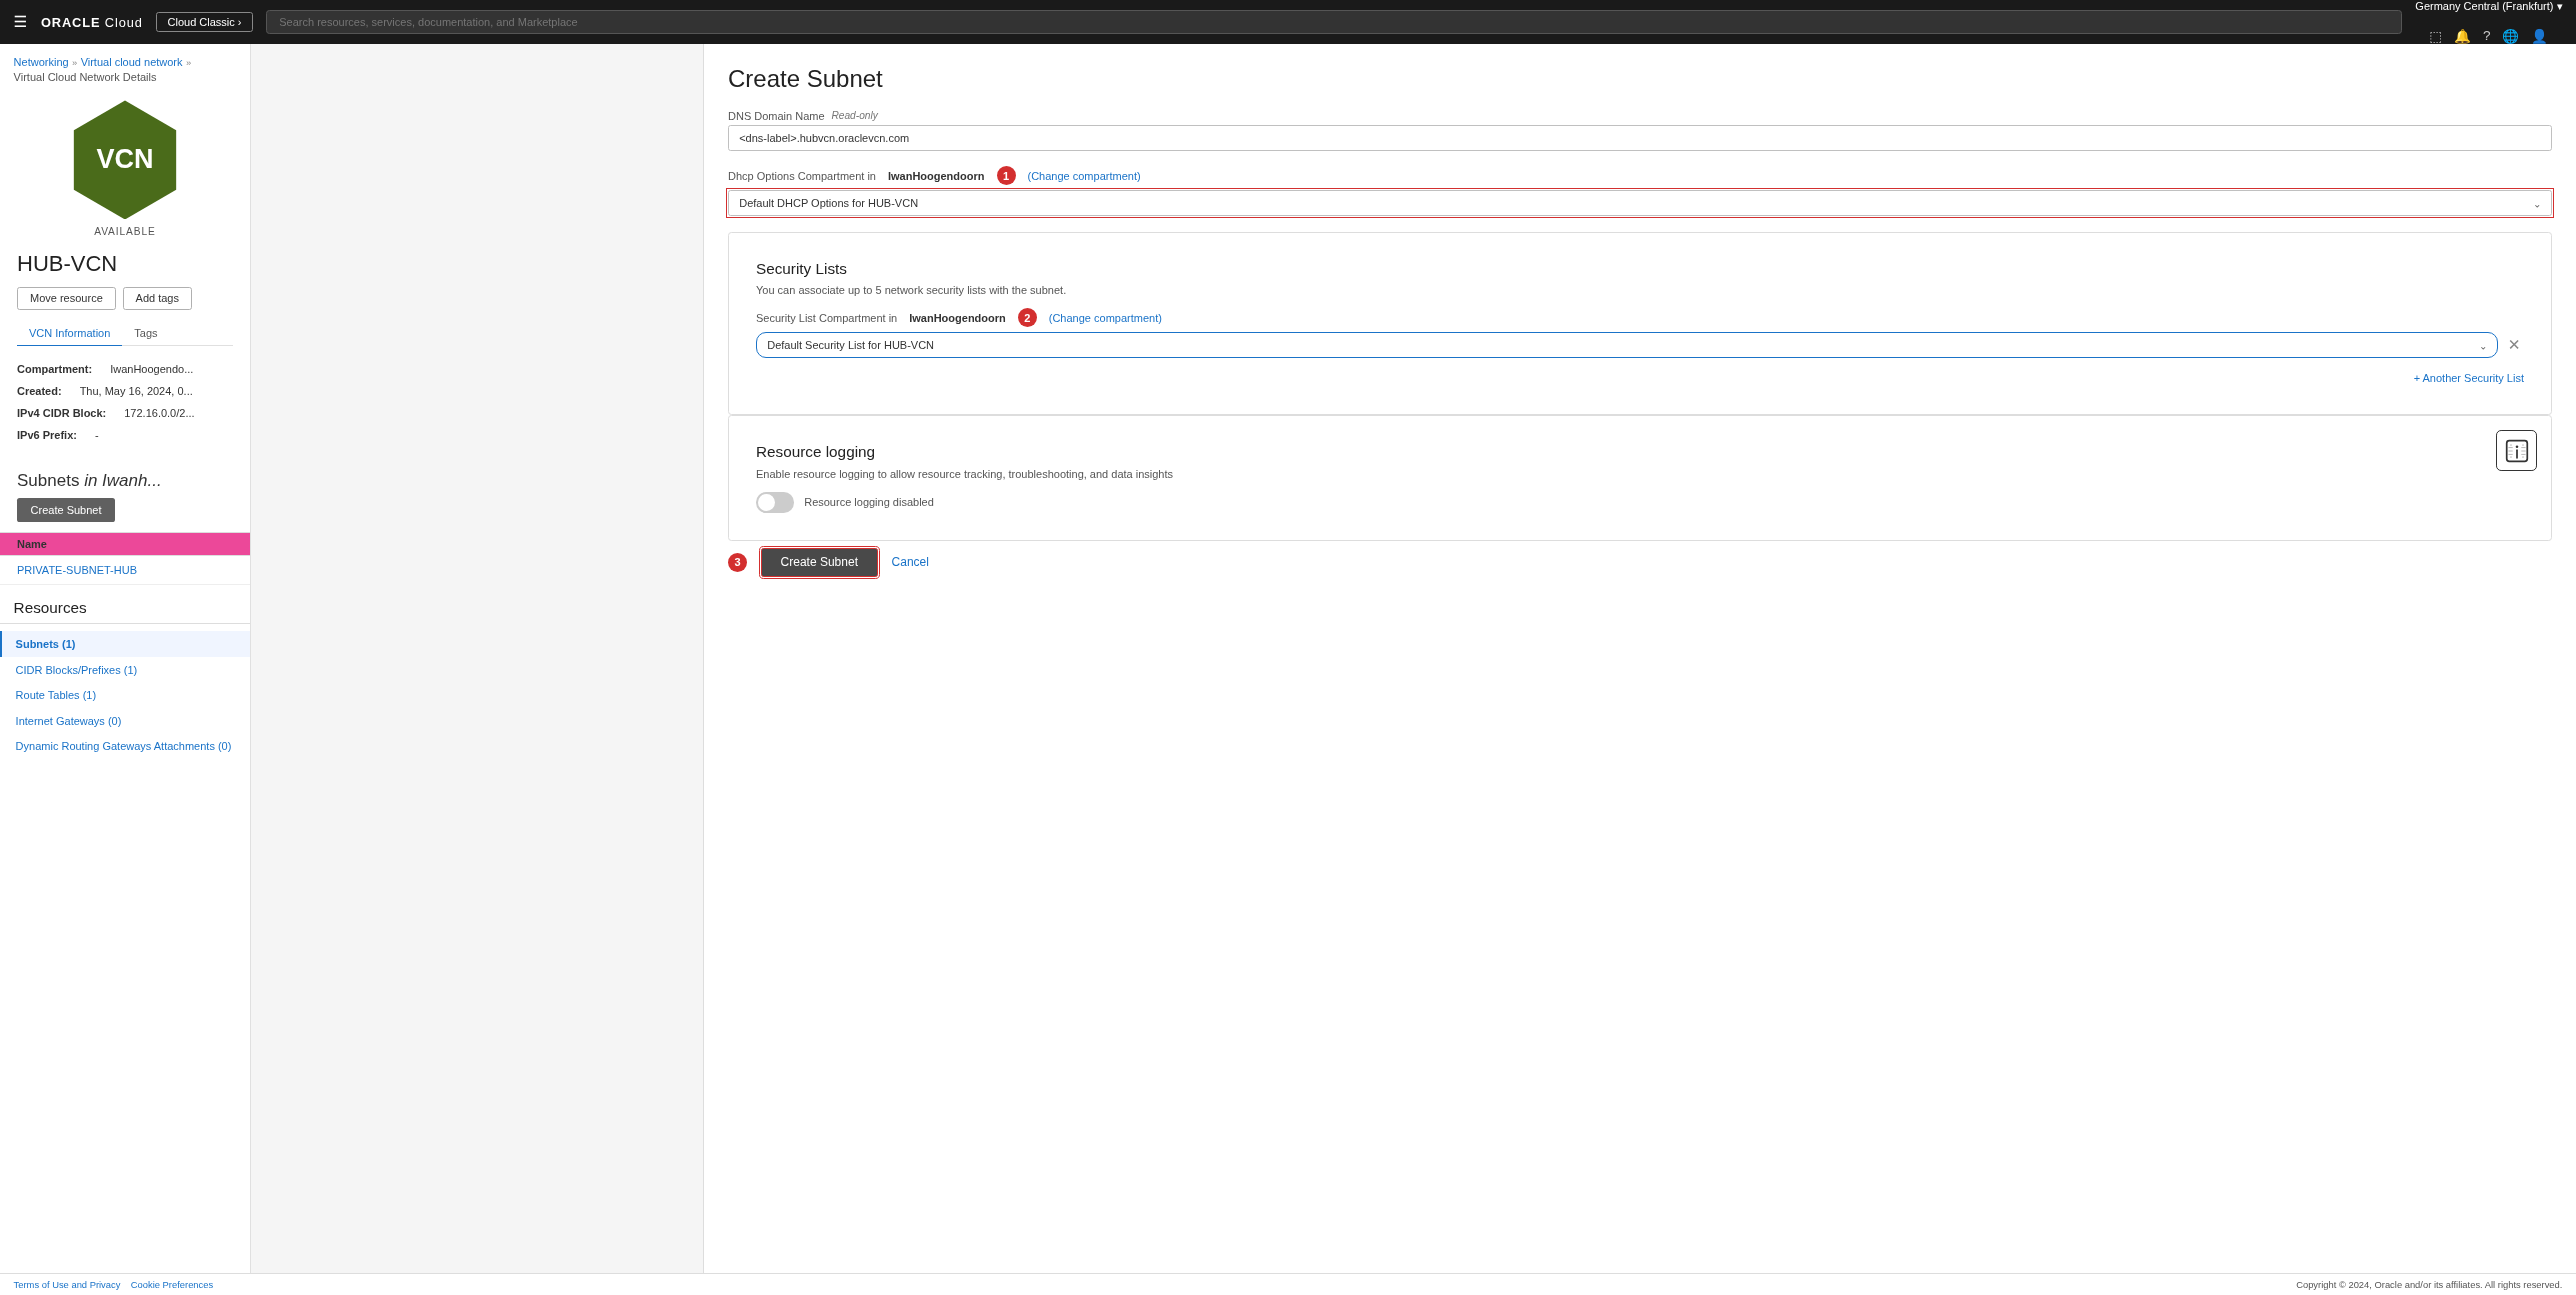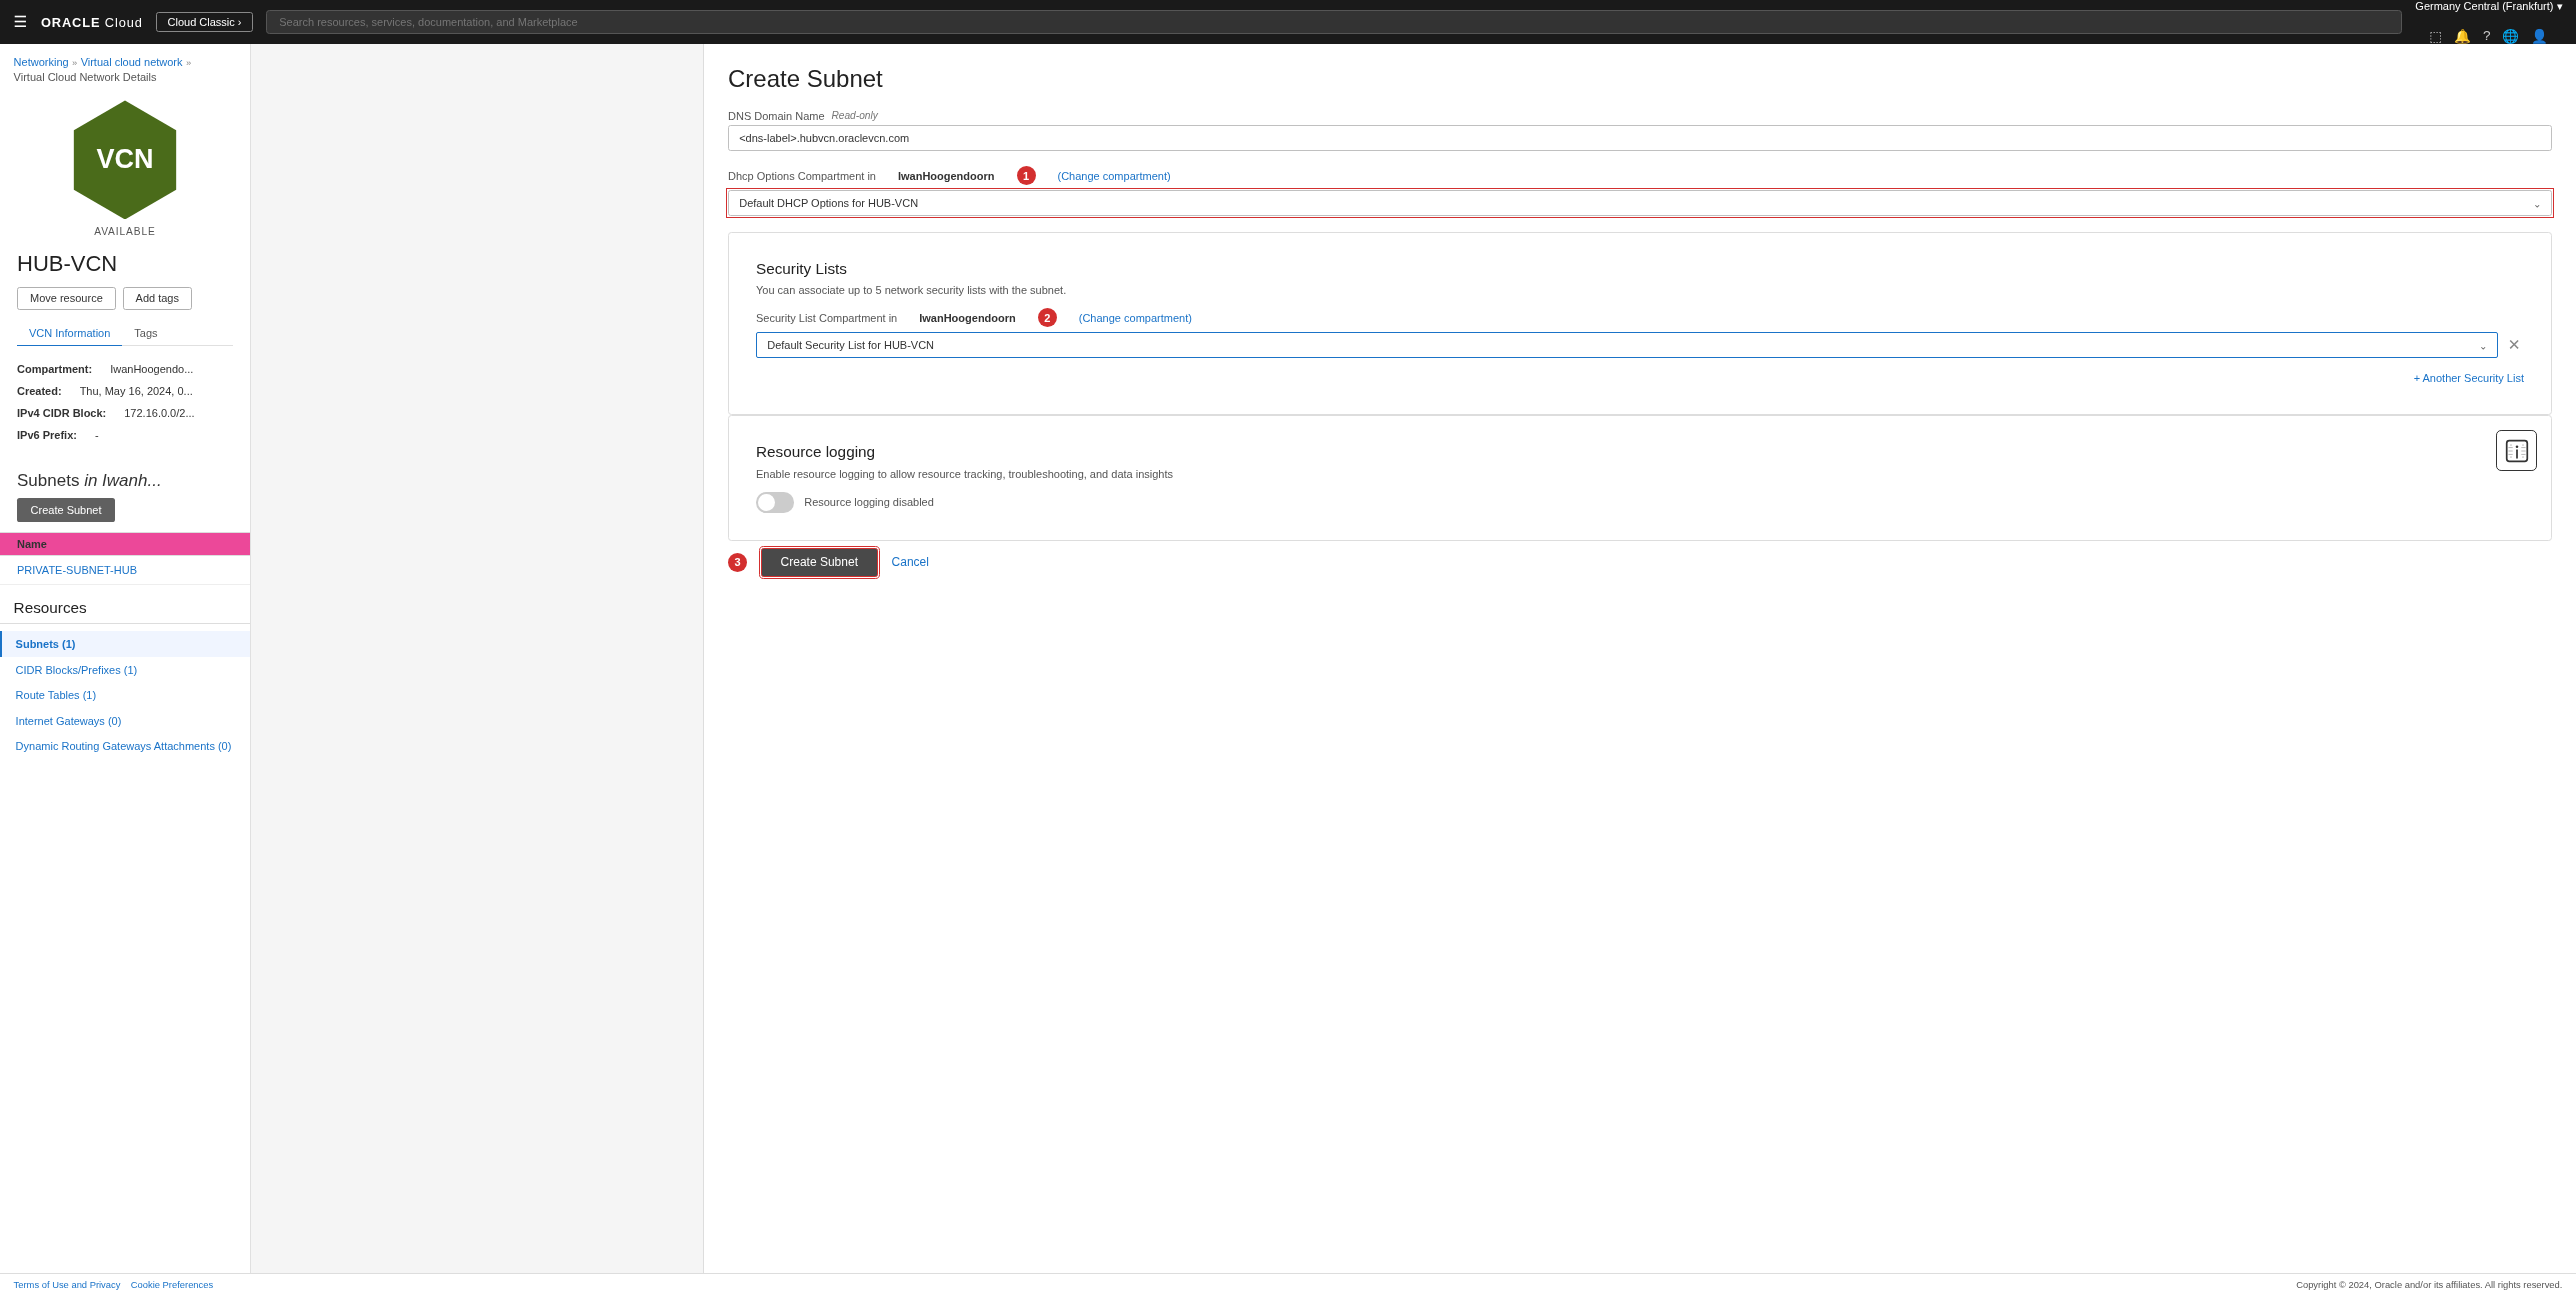--- a/index.html
+++ b/index.html
@@ -212,21 +212,21 @@
       content: '⌃';
       position: absolute;
       right: 10.2px;
       top: 50%;
       transform: translateY(-50%) rotate(180deg);
       color: #666;
       pointer-events: none;
       font-size: 10.2px;
     }
 
-    .compartment-row { display: flex; align-items: center; gap: 22px; margin-bottom: 5.1px; font-size: 11px; }
+    .compartment-row { display: flex; align-items: center; gap: 12px; margin-bottom: 5.1px; font-size: 11px; }
     .compartment-label { color: #555; }
     .compartment-bold { font-weight: bold; }
     .compartment-link { color: #1a73c8; text-decoration: none; cursor: pointer; }
 
     
     .section-card {
       border: 0.9px solid #ddd;
       border-radius: 3.4px;
       padding: 27px;
       margin-bottom: 0;
@@ -239,21 +239,21 @@
     .security-list-row {
       display: flex;
       align-items: center;
       gap: 6.8px;
       margin-bottom: 10.2px;
     }
     .security-list-select-wrapper { flex: 1; position: relative; }
     .security-list-select {
       width: 100%;
       border: 1.7px solid #1a73c8;
-      border-radius: 2px;
+      border-radius: 10px;
       padding: 6px 10.2px;
       font-size: 11px;
       color: #333;
       background: #fff;
       outline: none;
       appearance: none;
       cursor: pointer;
     }
     .security-list-select-wrapper::after {
       content: '⌃';

